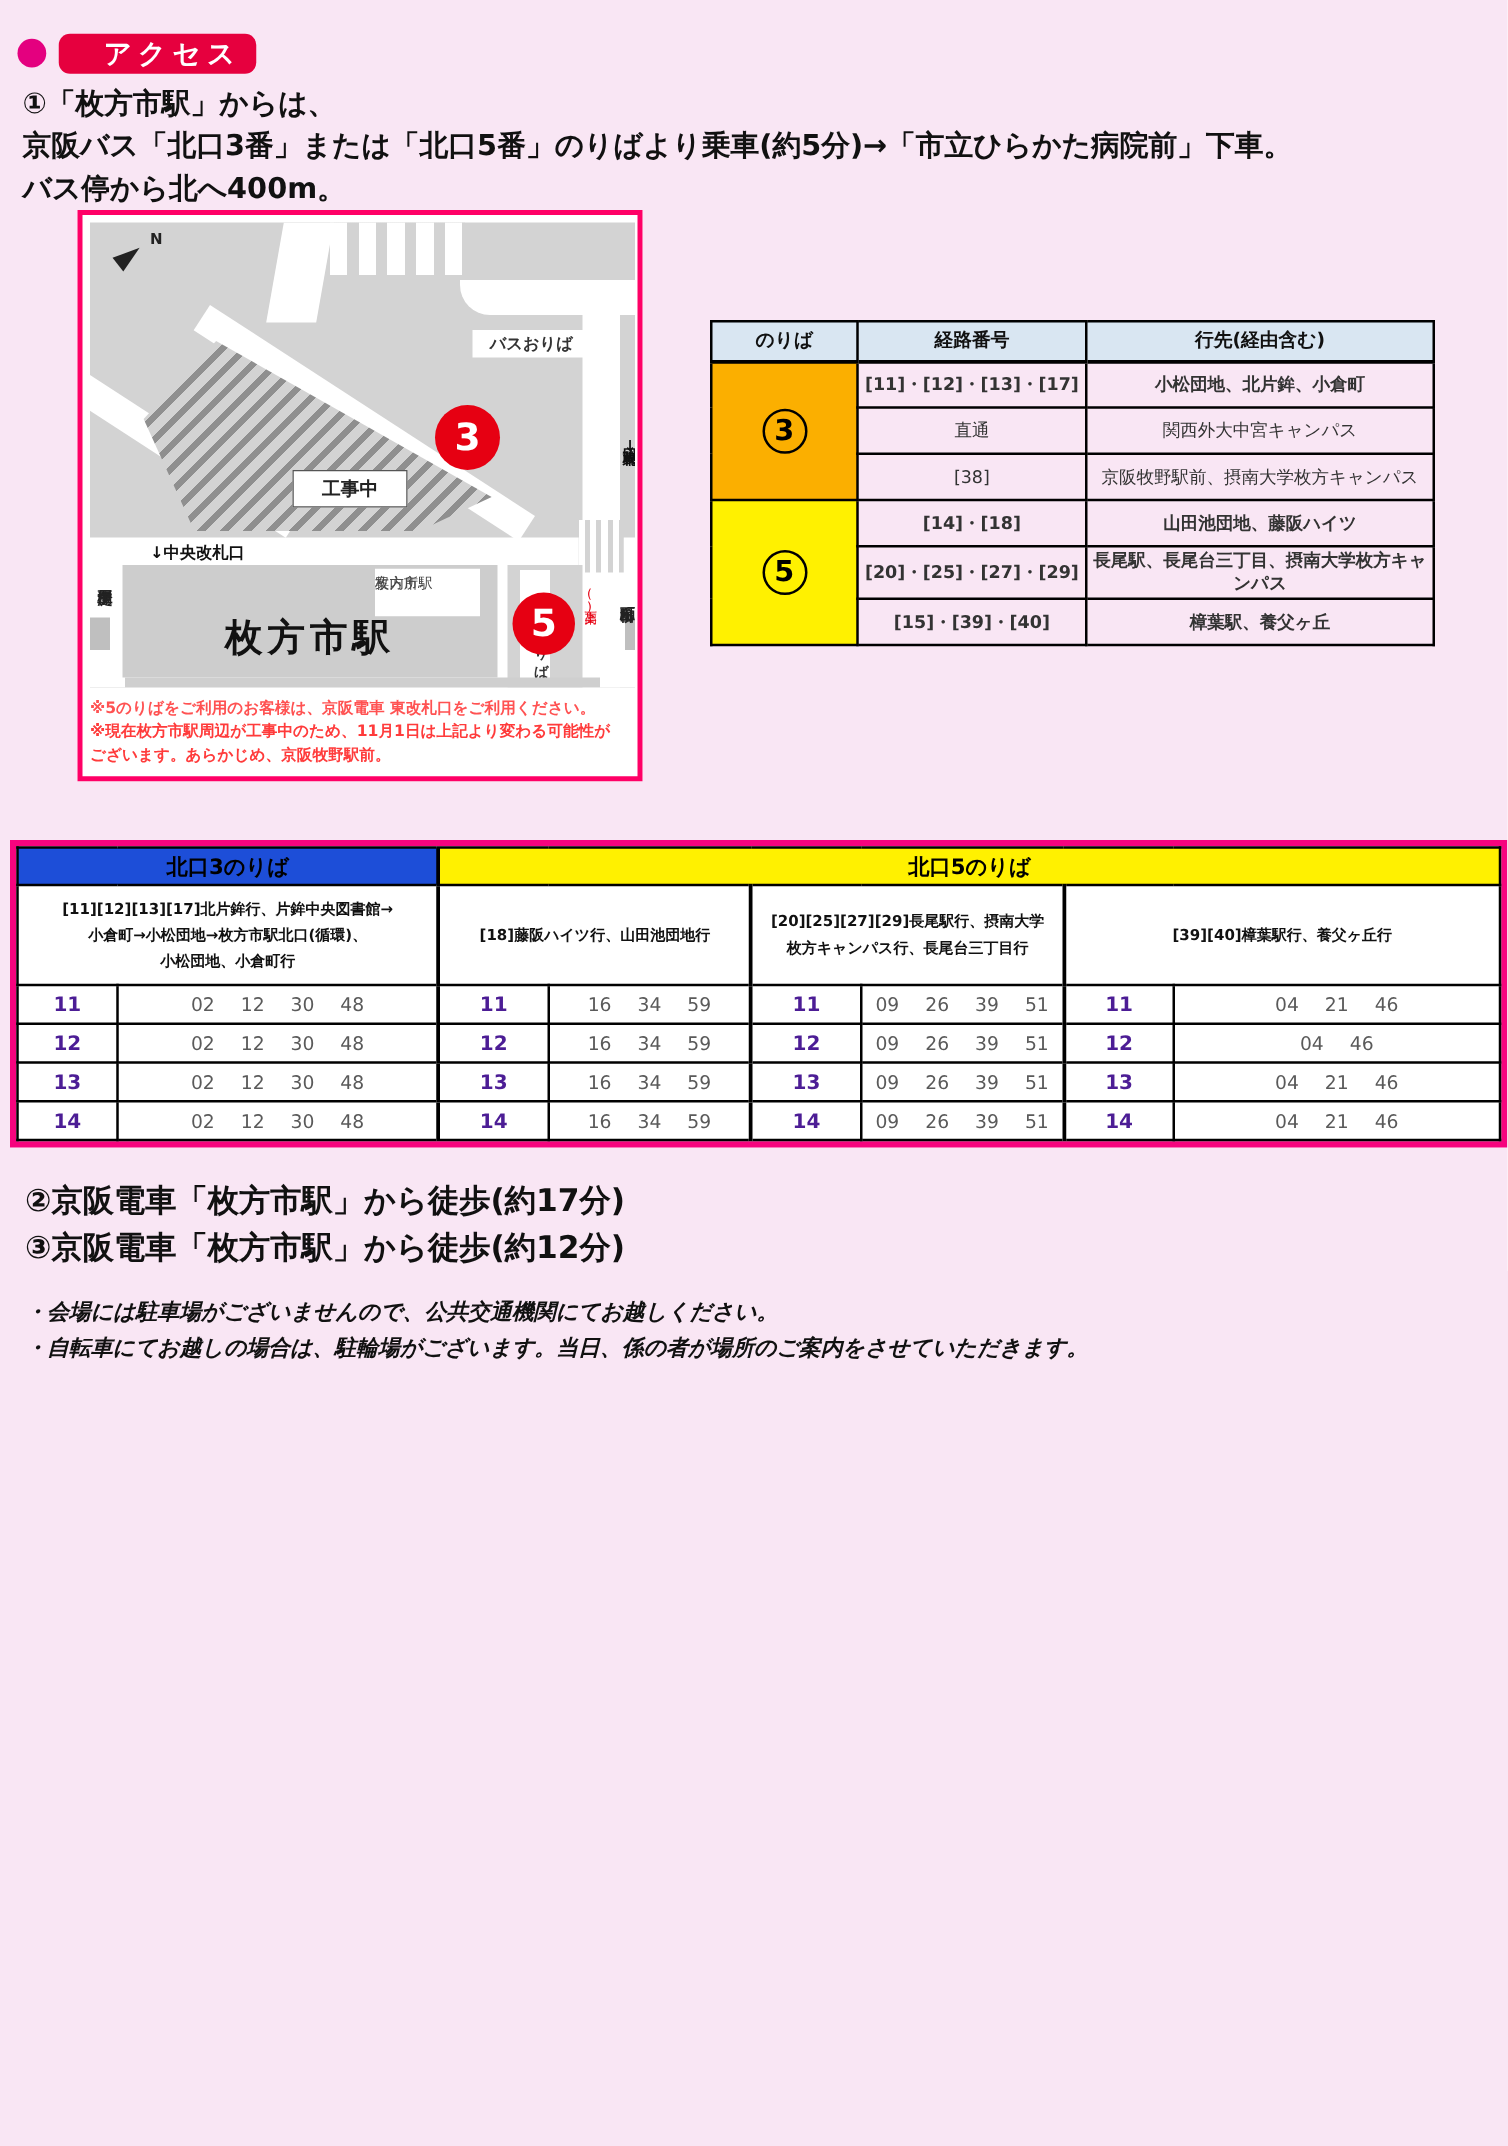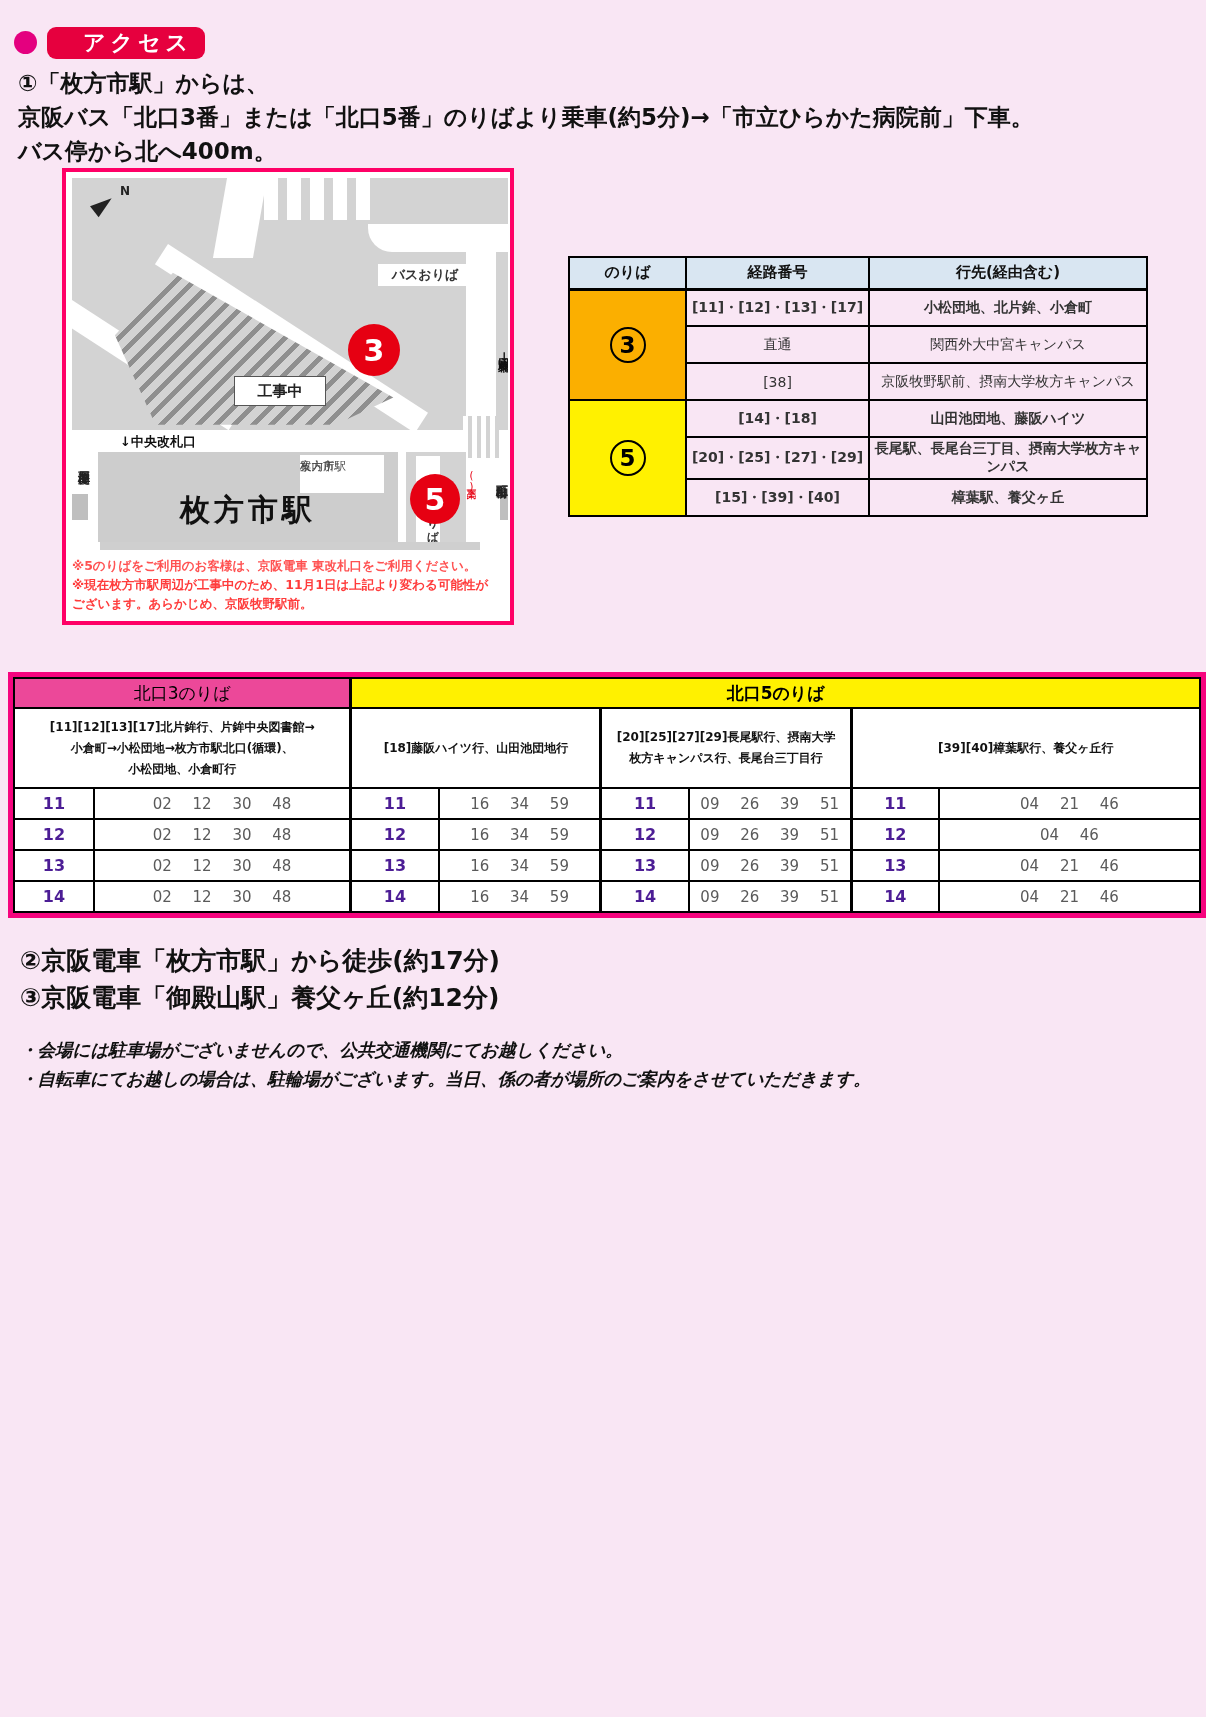--- a/index.html
+++ b/index.html
@@ -84,21 +84,21 @@
   .num-circle { display:inline-flex; width:36px; height:36px; border:2.5px solid #000;
     border-radius:50%; align-items:center; justify-content:center;
     font-size:23px; font-weight:bold; color:#000; }
   .red-txt { color:#f00; font-weight:bold; }
 
   
   .tt-wrap { position:absolute; left:8px; top:672px; border:5px solid #f6047e; background:#fff; }
   .tt { border-collapse:collapse; }
   .tt th, .tt td { border:2px solid #000; text-align:center; vertical-align:middle; }
   .tt .g-sep { border-left:3px solid #000; }
-  .tt-h3 { background:#ec4899; font-size:17px; font-weight:normal; height:30px; }
+  .tt-h3 { background:#1d4ed8; font-size:17px; font-weight:bold; height:30px; }
   .tt-h5 { background:#fff100; font-size:17px; font-weight:bold; height:30px; }
   .tt-desc { height:80px; font-size:12px; font-weight:bold; color:#111;
     line-height:1.75; white-space:pre-line; padding:2px 8px; }
   .tt-hour { font-size:16px; font-weight:bold; color:#4c1d95; height:31px; }
   .tt-mins { font-size:15px; color:#5a5a5a; word-spacing:16px; }
 
   
   .walk { position:absolute; left:20px; top:942px; font-size:25px; font-weight:bold;
     color:#111; line-height:37px; }
   .foot-notes { position:absolute; left:20px; top:1036px; font-size:17.5px; font-weight:bold;
@@ -267,21 +267,21 @@
         <td class="tt-mins">09 26 39 51</td>
         <td class="tt-hour g-sep">14</td>
         <td class="tt-mins">04 21 46</td>
       </tr>
     </tbody>
       </table>
   </div>
 
   <div class="walk">
     <div>②京阪電車「枚方市駅」から徒歩(約17分)</div>
-    <div>③京阪電車「御殿山駅」養父ヶ丘(約12分)</div>
+    <div>③京阪電車「枚方市駅」から徒歩(約12分)</div>
   </div>
 
   <div class="foot-notes">
     <div>・会場には駐車場がございませんので、公共交通機関にてお越しください。</div>
     <div>・自転車にてお越しの場合は、駐輪場がございます。当日、係の者が場所のご案内をさせていただきます。</div>
   </div>
 
 </div>
 
 </body></html>

